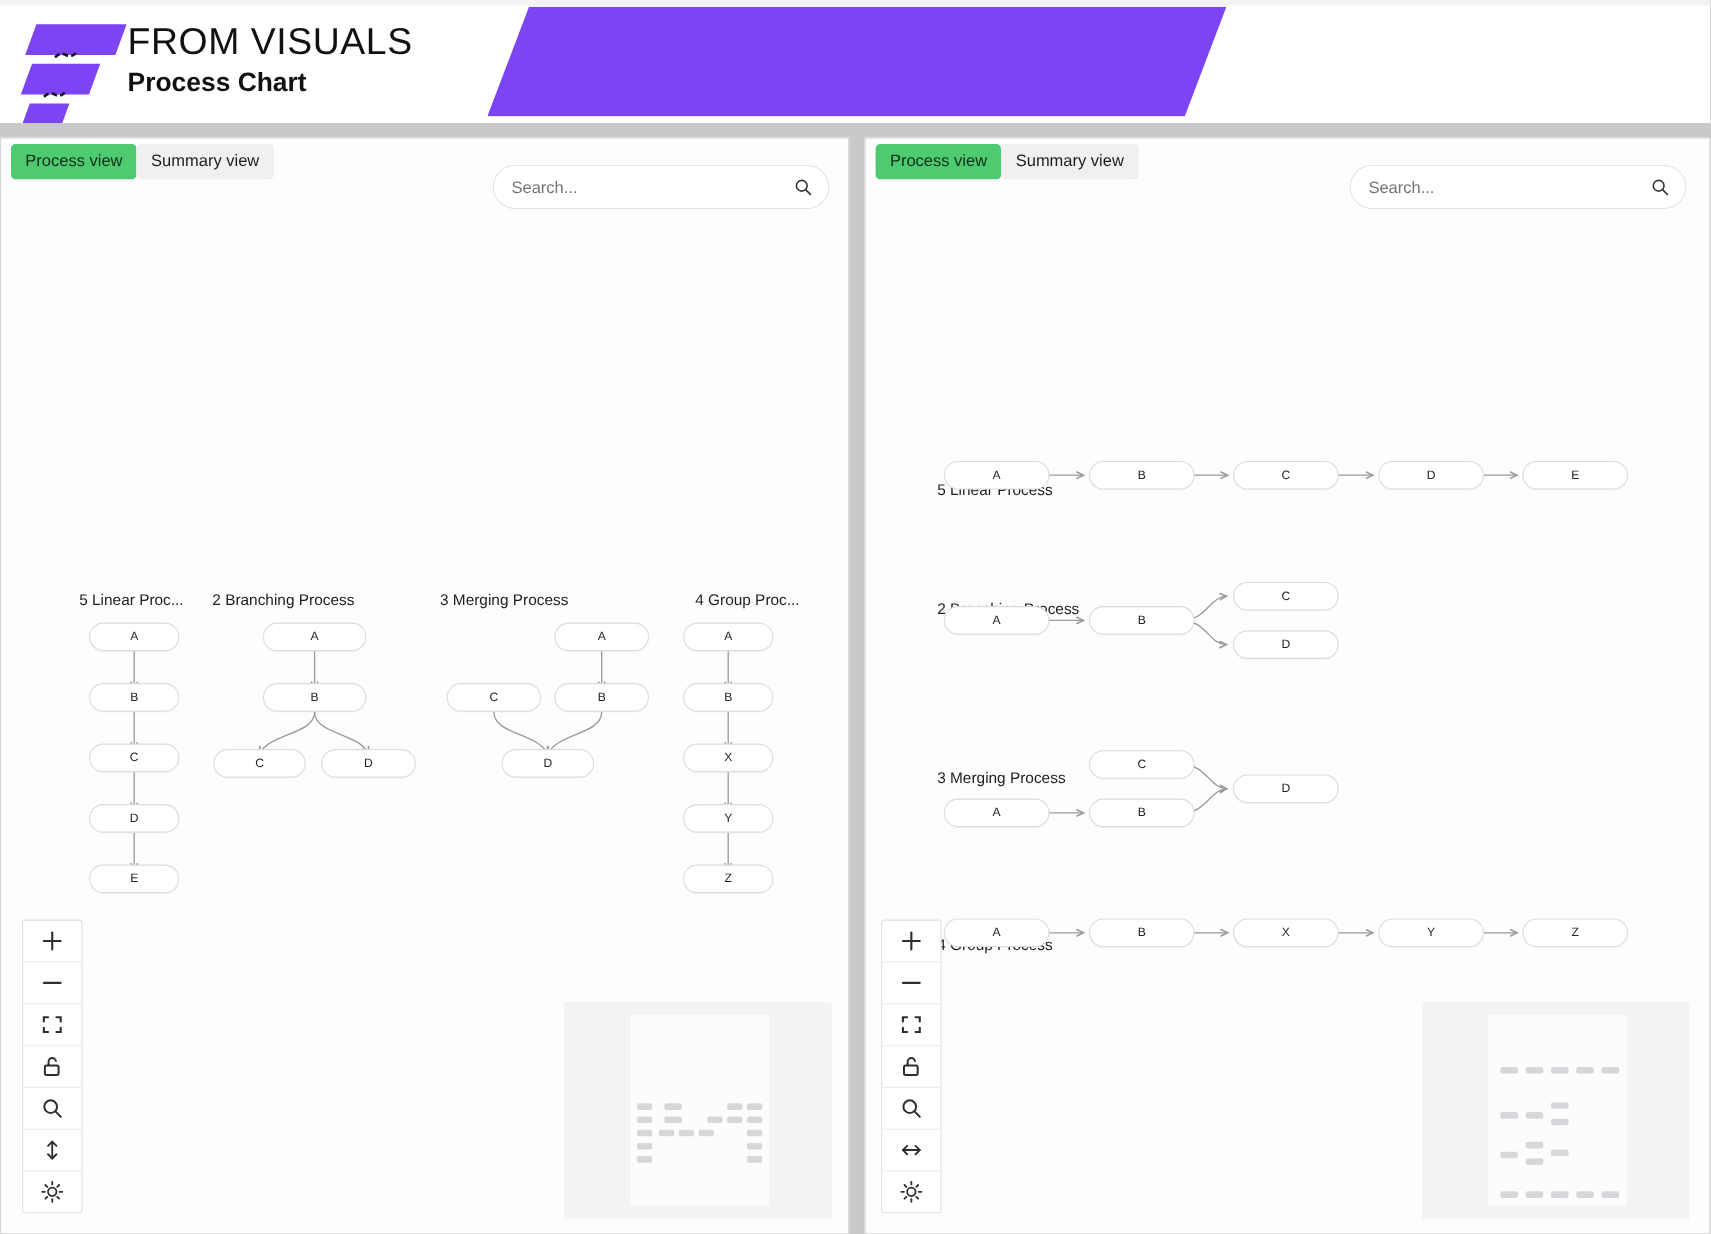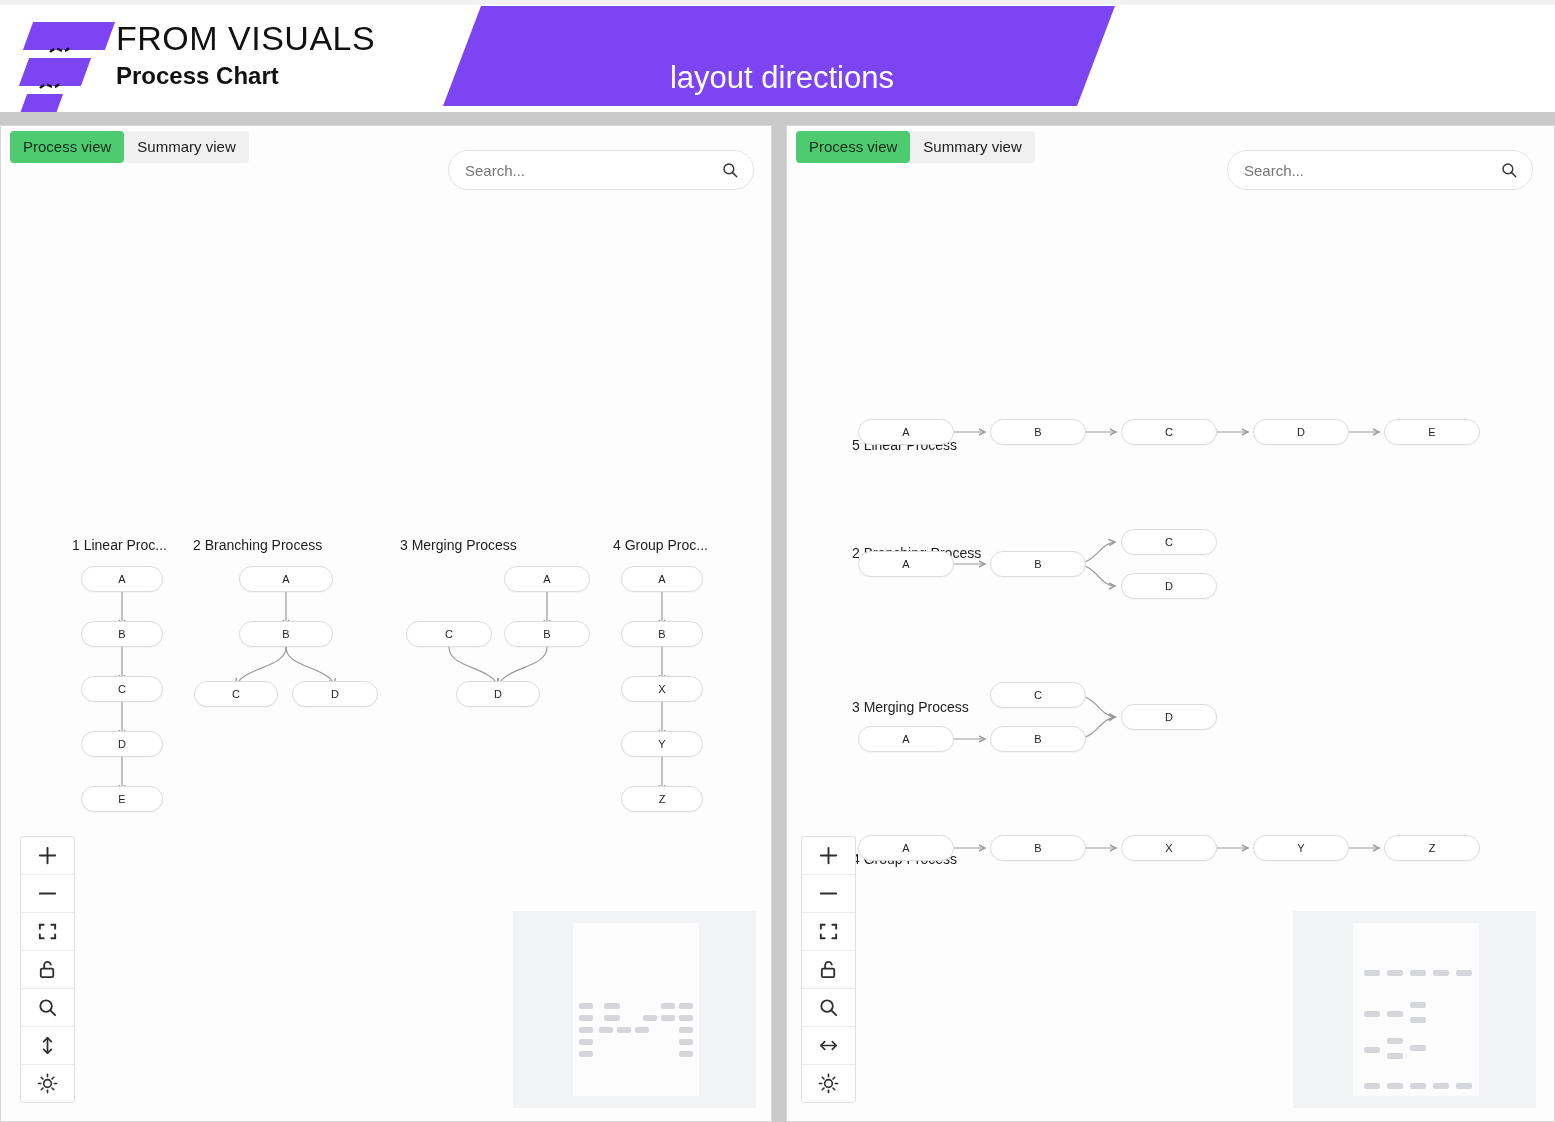--- a/index.html
+++ b/index.html
@@ -136,21 +136,20 @@
     </div>
     <div class="brand-text">
       <div class="brand-title">FROM VISUALS</div>
       <div class="brand-sub">Process Chart</div>
     </div>
   </div>
 
   <div class="banner">
     <div class="banner-text">
       <br>
-      <span>layout directions</span>
     </div>
   </div>
 </div>
 <div class="header-divider"></div>
 
 <div class="panel panel-left">
 
   <div class="tabs">
     <div class="tab active">Process view</div>
     <div class="tab">Summary view</div>
@@ -184,24 +183,24 @@
       <line x1="546" y1="394" x2="546" y2="428" marker-end="url(#ahv)"></line>
       <path d="M448 449 C448 470 487 468 497 487" marker-end="url(#ahv)"></path>
       <path d="M546 449 C546 470 507 468 497 487" marker-end="url(#ahv)"></path>
 
       <line x1="661" y1="394" x2="661" y2="428" marker-end="url(#ahv)"></line>
       <line x1="661" y1="449" x2="661" y2="483" marker-end="url(#ahv)"></line>
       <line x1="661" y1="504" x2="661" y2="538" marker-end="url(#ahv)"></line>
       <line x1="661" y1="559" x2="661" y2="593" marker-end="url(#ahv)"></line>
     </svg>
 
-    <div class="grp-title" style="left:71px;top:339px;">1 Linear Proc...</div>
+    <div class="grp-title" style="left:71px;top:339px;">5 Linear Proc...</div>
     <div class="grp-title" style="left:192px;top:339px;">2 Branching Process</div>
     <div class="grp-title" style="left:399px;top:339px;">3 Merging Process</div>
-    <div class="grp-title" style="left:612px;top:339px;">4 Group Proc...</div>
+    <div class="grp-title" style="left:631px;top:339px;">4 Group Proc...</div>
 
     <div class="node" style="left:80px;top:368px;width:82px;height:26px;">A</div>
     <div class="node" style="left:80px;top:423px;width:82px;height:26px;">B</div>
     <div class="node" style="left:80px;top:478px;width:82px;height:26px;">C</div>
     <div class="node" style="left:80px;top:533px;width:82px;height:26px;">D</div>
     <div class="node" style="left:80px;top:588px;width:82px;height:26px;">E</div>
 
     <div class="node" style="left:238px;top:368px;width:94px;height:26px;">A</div>
     <div class="node" style="left:238px;top:423px;width:94px;height:26px;">B</div>
     <div class="node" style="left:193px;top:483px;width:84px;height:26px;">C</div>

